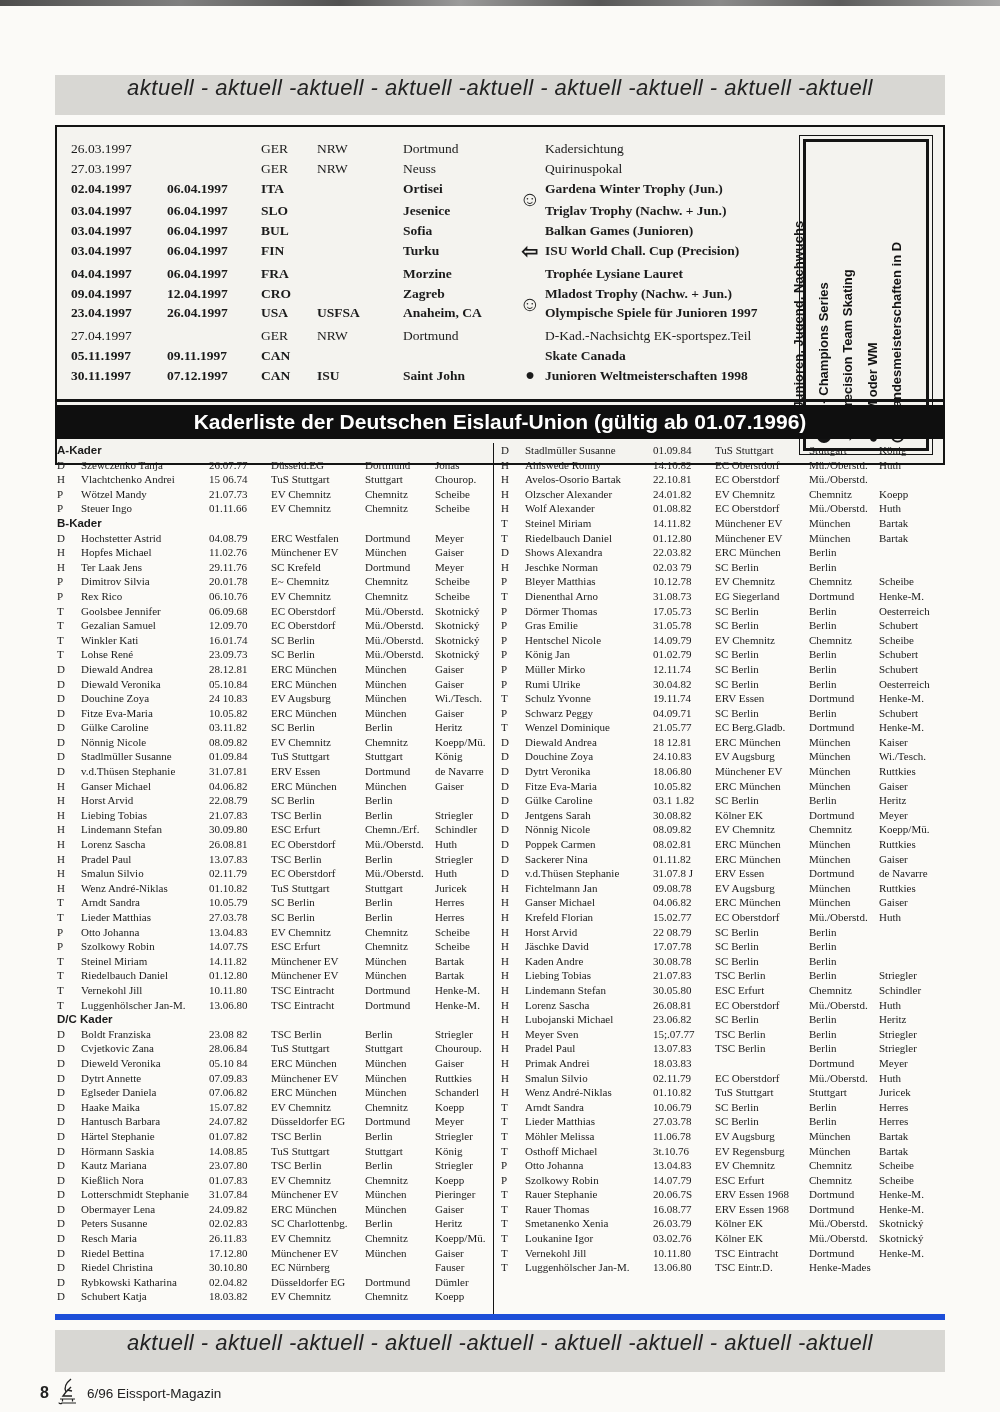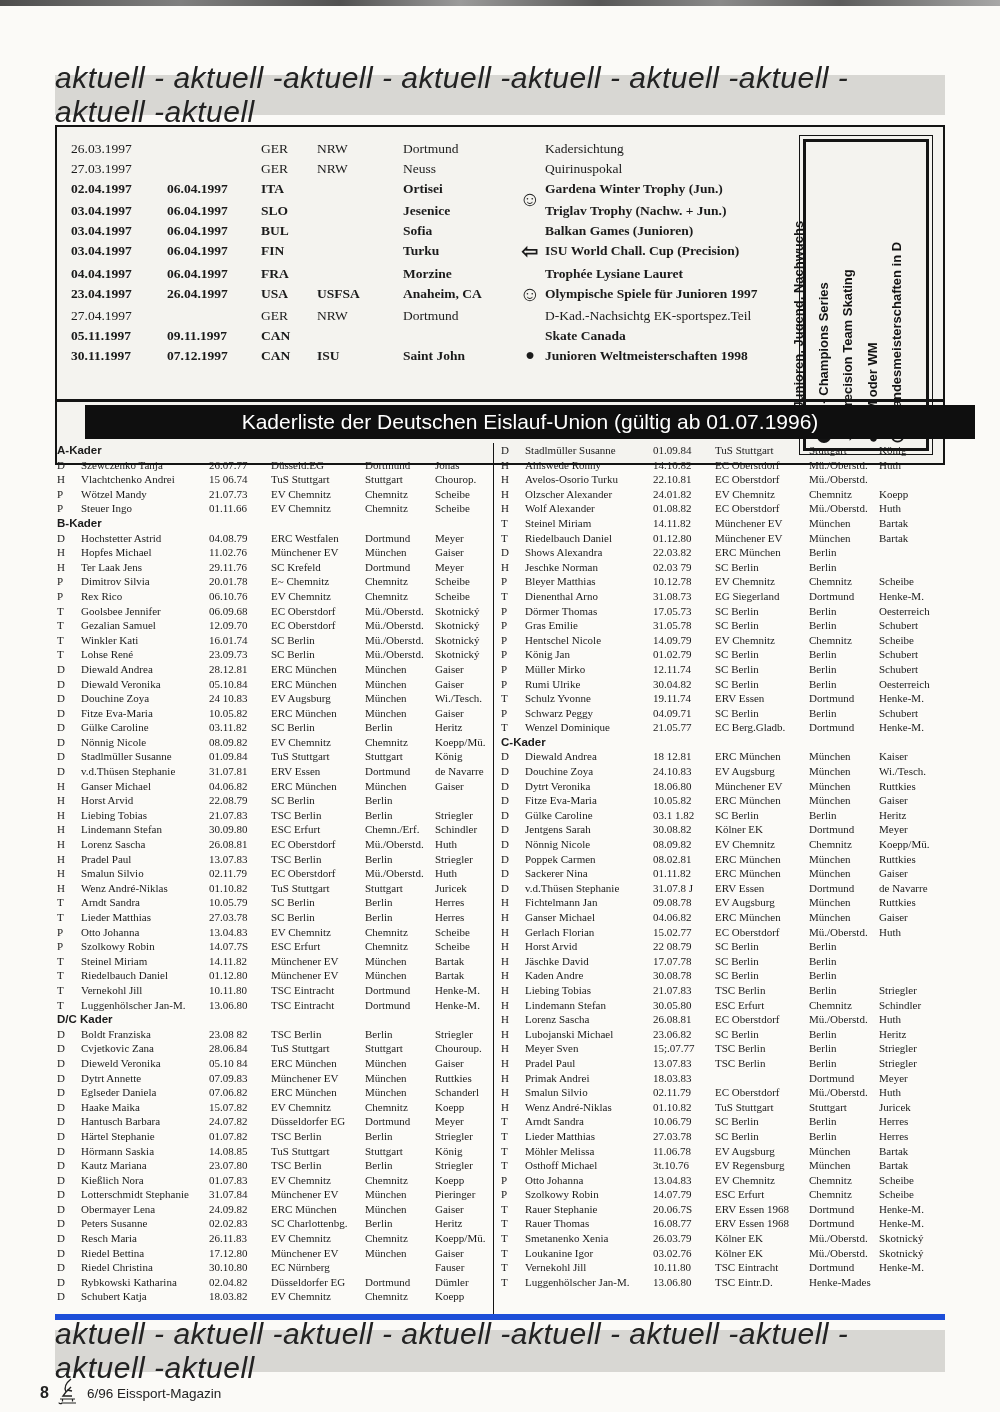--- a/index.html
+++ b/index.html
@@ -3,22 +3,22 @@
 <meta charset="utf-8">
 <style>
   html,body{margin:0;padding:0;background:#e9e9e9;}
   .page{position:relative;width:1000px;height:1412px;background:#fbfaf7;overflow:hidden;
         font-family:"Liberation Serif",serif;color:#1b1b1b;}
   .scan-edge{position:absolute;left:0;top:0;width:1000px;height:6px;
      background:linear-gradient(90deg,#2e2e2e,#6a6a6a 18%,#333 34%,#8a8a8a 46%,#3a3a3a 60%,#777 72%,#404040 84%,#999);
      opacity:.85;}
   
   .banner{position:absolute;left:55px;width:890px;background:#d8d7d3;
-     display:flex;align-items:center;justify-content:center;
-     font-family:"Liberation Sans",sans-serif;font-style:italic;font-size:30px;color:#222;
+     display:flex;align-items:flex-start;justify-content:center;
+     font-family:"Liberation Sans",sans-serif;font-style:italic;font-size:22px;color:#222;
      letter-spacing:.5px;}
   .banner-top{top:75px;height:40px;}
   .banner-bottom{top:1330px;height:42px;}
   
   .schedule-box{position:absolute;left:55px;top:125px;width:890px;height:340px;
      border:2.5px solid #141414;background:#f4f3ef;box-sizing:border-box;}
   .schedule-rows{position:absolute;left:14px;top:12px;right:152px;}
   .schedule-row{display:grid;grid-template-columns:96px 94px 56px 86px 112px 30px 1fr;
      line-height:19.8px;font-size:13.5px;white-space:nowrap;}
   .schedule-row.bold{font-weight:bold;}
@@ -39,21 +39,21 @@
      transform-origin:0 100%;transform:rotate(-90deg);
      display:flex;align-items:center;gap:5px;white-space:nowrap;
      font-family:"Liberation Sans",sans-serif;font-weight:bold;font-size:13px;color:#141414;}
   .disc{display:inline-block;width:14px;height:14px;border-radius:50%;background:#141414;color:#fff;
      font:bold 10px/14px "Liberation Sans",sans-serif;text-align:center;}
   .cs-wrap{display:inline-flex;align-items:center;gap:1px;font-weight:bold;}
   
   .kader-topline{position:absolute;left:55px;top:399px;width:890px;height:3px;background:#141414;}
   .kader-title{position:absolute;left:55px;top:405px;width:890px;height:34px;background:#0f0f0f;
      display:flex;align-items:center;justify-content:center;color:#fff;
-     font-family:"Liberation Sans",sans-serif;font-weight:normal;font-size:21px;margin-left:30px;}
+     font-family:"Liberation Sans",sans-serif;font-weight:bold;font-size:21px;}
   
   .kader{position:absolute;left:55px;top:443px;width:890px;height:877px;display:flex;
      border-bottom:6px solid #1d4ed8;box-sizing:border-box;}
   .kader-col{box-sizing:border-box;}
   .kader-col.left{width:438px;}
   .kader-col.right{flex:1;border-left:1.5px solid #141414;padding-left:5px;}
   .sec-header{font-family:"Liberation Sans",sans-serif;font-weight:bold;font-size:11.5px;
      line-height:14.6px;white-space:nowrap;padding-left:2px;}
   .krow{display:grid;grid-template-columns:24px 128px 62px 94px 70px 1fr;
      line-height:14.6px;font-size:11px;white-space:nowrap;padding-left:2px;}
@@ -133,20 +133,29 @@
         <div class="schedule-row bold">
           <span class="sc">04.04.1997</span>
           <span class="sc">06.04.1997</span>
           <span class="sc">FRA</span>
           <span class="sc"></span>
           <span class="sc">Morzine</span>
           <span class="sc sched-icon"></span>
           <span class="sc">Trophée Lysiane Lauret</span>
         </div>
         <div class="schedule-row bold">
+          <span class="sc">09.04.1997</span>
+          <span class="sc">12.04.1997</span>
+          <span class="sc">CRO</span>
+          <span class="sc"></span>
+          <span class="sc">Zagreb</span>
+          <span class="sc sched-icon"></span>
+          <span class="sc">Mladost Trophy (Nachw. + Jun.)</span>
+        </div>
+        <div class="schedule-row bold">
           <span class="sc">23.04.1997</span>
           <span class="sc">26.04.1997</span>
           <span class="sc">USA</span>
           <span class="sc">USFSA</span>
           <span class="sc">Anaheim, CA</span>
           <span class="sc sched-icon"><span class="icon icon-smiley">☺</span></span>
           <span class="sc">Olympische Spiele für Junioren 1997</span>
         </div>
         <div class="schedule-row">
           <span class="sc">27.04.1997</span>
@@ -677,21 +686,21 @@
         <div class="krow">
           <span class="kc">H</span>
           <span class="kc">Ahlswede Ronny</span>
           <span class="kc">14.10.82</span>
           <span class="kc">EC Oberstdorf</span>
           <span class="kc">Mü./Oberstd.</span>
           <span class="kc">Huth</span>
         </div>
         <div class="krow">
           <span class="kc">H</span>
-          <span class="kc">Avelos-Osorio Turku</span>
+          <span class="kc">Avelos-Osorio Bartak</span>
           <span class="kc">22.10.81</span>
           <span class="kc">EC Oberstdorf</span>
           <span class="kc">Mü./Oberstd.</span>
           <span class="kc"></span>
         </div>
         <div class="krow">
           <span class="kc">H</span>
           <span class="kc">Olzscher Alexander</span>
           <span class="kc">24.01.82</span>
           <span class="kc">EV Chemnitz</span>
@@ -819,21 +828,20 @@
           <span class="kc">Schubert</span>
         </div>
         <div class="krow">
           <span class="kc">T</span>
           <span class="kc">Wenzel Dominique</span>
           <span class="kc">21.05.77</span>
           <span class="kc">EC Berg.Gladb.</span>
           <span class="kc">Dortmund</span>
           <span class="kc">Henke-M.</span>
         </div>
-        <div class="sec-header">C-Kader</div>
         <div class="krow">
           <span class="kc">D</span>
           <span class="kc">Diewald Andrea</span>
           <span class="kc">18 12.81</span>
           <span class="kc">ERC München</span>
           <span class="kc">München</span>
           <span class="kc">Kaiser</span>
         </div>
         <div class="krow">
           <span class="kc">D</span>
@@ -918,21 +926,21 @@
         <div class="krow">
           <span class="kc">H</span>
           <span class="kc">Ganser Michael</span>
           <span class="kc">04.06.82</span>
           <span class="kc">ERC München</span>
           <span class="kc">München</span>
           <span class="kc">Gaiser</span>
         </div>
         <div class="krow">
           <span class="kc">H</span>
-          <span class="kc">Gerlach Florian</span>
+          <span class="kc">Krefeld Florian</span>
           <span class="kc">15.02.77</span>
           <span class="kc">EC Oberstdorf</span>
           <span class="kc">Mü./Oberstd.</span>
           <span class="kc">Huth</span>
         </div>
         <div class="krow">
           <span class="kc">H</span>
           <span class="kc">Horst Arvid</span>
           <span class="kc">22 08.79</span>
           <span class="kc">SC Berlin</span>

